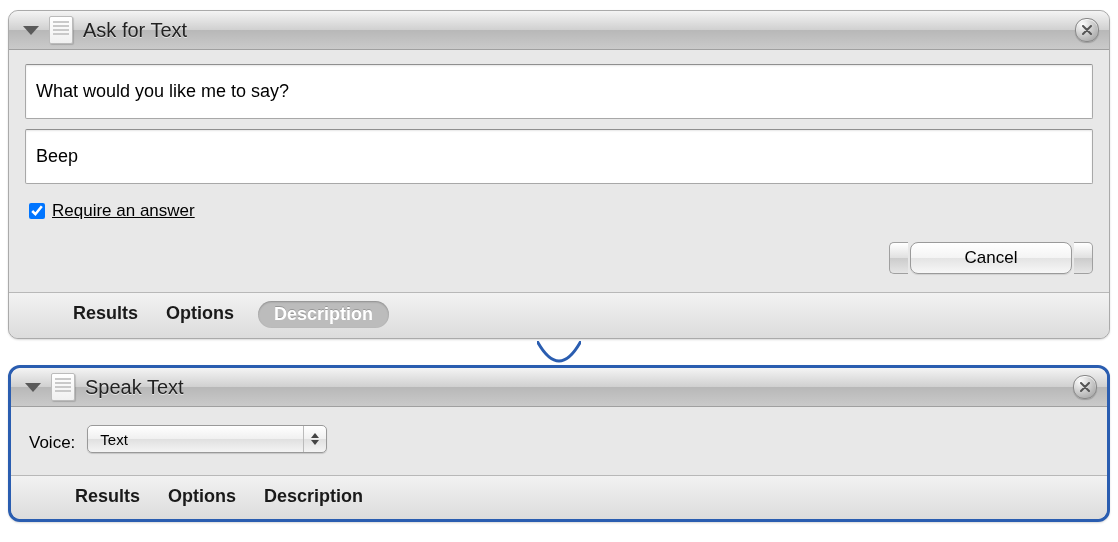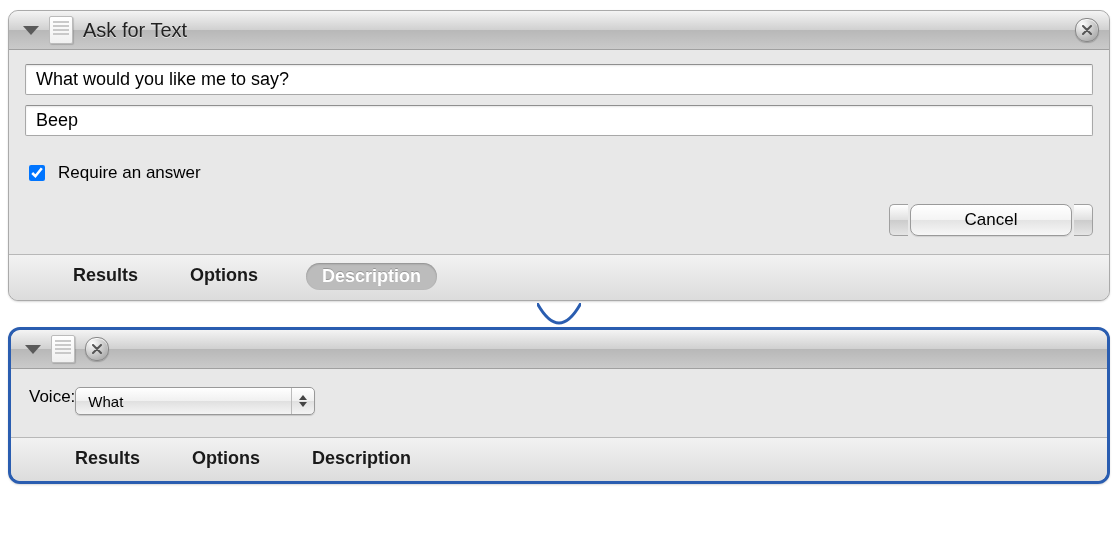--- a/index.html
+++ b/index.html
@@ -90,35 +90,36 @@
   }
   .close-btn svg { width: 10px; height: 10px; }
   .panel-body {
     padding: 14px 16px 8px 16px;
     background: #e8e8e8;
   }
   .text-input {
     width: 100%;
     box-sizing: border-box;
     font-size: 18px;
-    padding: 4px 10px;
+    padding: 16px 10px;
     border: 1px solid #a8a8a8;
     border-top-color: #8f8f8f;
     border-radius: 2px;
     background: #fff;
     margin-bottom: 10px;
     font-family: inherit;
     box-shadow: inset 0 1px 2px rgba(0,0,0,0.1);
   }
   .checkbox-row {
     display: flex;
     align-items: center;
-    gap: 10px;
-    margin: 16px 0 18px 0;
+    gap: 4px;
+    margin: 6px 0 18px 0;
     font-size: 17px;
+    text-decoration: underline;
   }
   .checkbox-row input[type=checkbox] {
     width: 16px;
     height: 16px;
   }
   .button-row {
     display: flex;
     justify-content: flex-end;
     gap: 22px;
     padding: 2px 0 10px 0;
@@ -144,21 +145,21 @@
     border-radius: 8px;
     margin: 0 2px;
     box-shadow: 0 1px 1px rgba(0,0,0,0.1);
     cursor: pointer;
   }
   .panel-footer {
     background: linear-gradient(to bottom, #f2f2f2, #dcdcdc);
     border-top: 1px solid #b8b8b8;
     padding: 8px 14px 10px 60px;
     display: flex;
-    gap: 44px;
+    gap: 20px;
     font-size: 18px;
     font-weight: bold;
     color: #1a1a1a;
     border-bottom-left-radius: 9px;
     border-bottom-right-radius: 9px;
   }
   .footer-tab {
     cursor: pointer;
     padding: 2px 4px;
   }
@@ -178,21 +179,22 @@
   .connector .notch {
     position: absolute;
     left: 50%;
     transform: translateX(-50%);
     top: -2px;
     width: 44px;
     height: 22px;
   }
   .voice-row {
     display: flex;
-    align-items: flex-start;
+    align-items: flex-end;
+    gap: 12px;
     padding: 4px 2px 14px 2px;
     font-size: 17px;
   }
   .select-wrap {
     position: relative;
     width: 240px;
   }
   .select-box {
     width: 100%;
     height: 28px;
@@ -269,32 +271,33 @@
 <div class="connector">
   <svg class="notch" viewBox="0 0 44 22">
     <path d="M0 0 Q11 20 22 20 Q33 20 44 0" fill="none" stroke="#2a5db0" stroke-width="3"></path>
   </svg>
 </div>
 
 <div class="panel selected">
   <div class="panel-header">
     <div class="disclosure"></div>
     <div class="doc-icon"></div>
+    <div class="panel-title">Speak Text</div>
     <div class="close-btn">
       <svg viewBox="0 0 10 10">
           <path d="M1 1 L9 9 M9 1 L1 9" stroke="#555" stroke-width="2" stroke-linecap="round"></path>
         </svg>
     </div>
   </div>
   <div class="panel-body">
     <div class="voice-row">
       <span>Voice:</span>
       <div class="select-wrap">
         <div class="select-box">
-          <span>What</span>
+          <span>Text</span>
           <div class="select-arrows">
             <div class="up"></div>
             <div class="down"></div>
           </div>
         </div>
       </div>
     </div>
   </div>
   <div class="panel-footer">
     <span class="footer-tab">Results</span>

